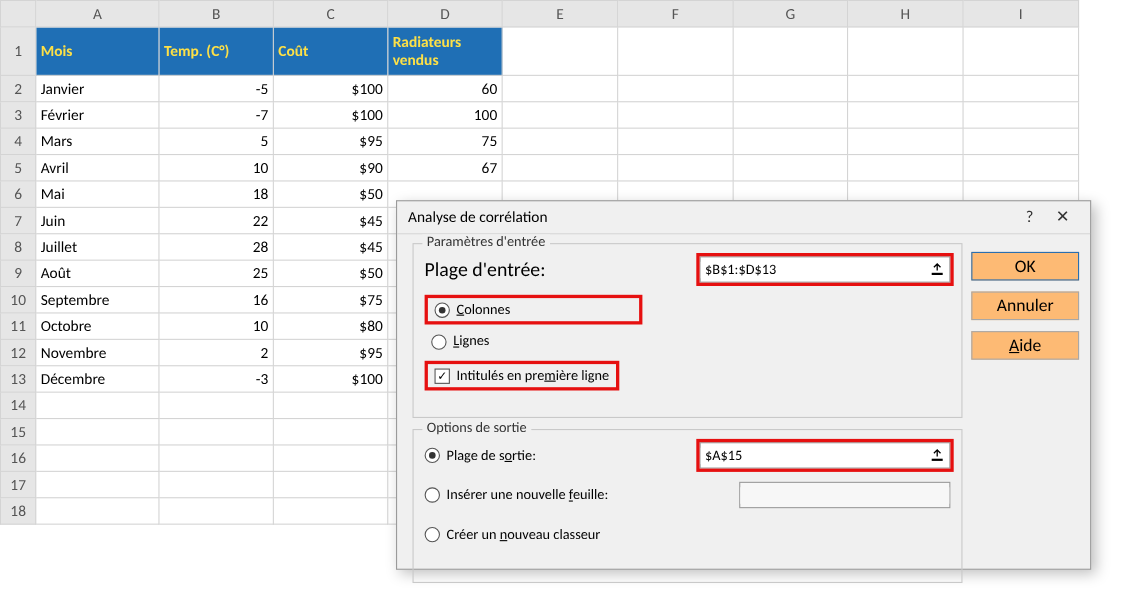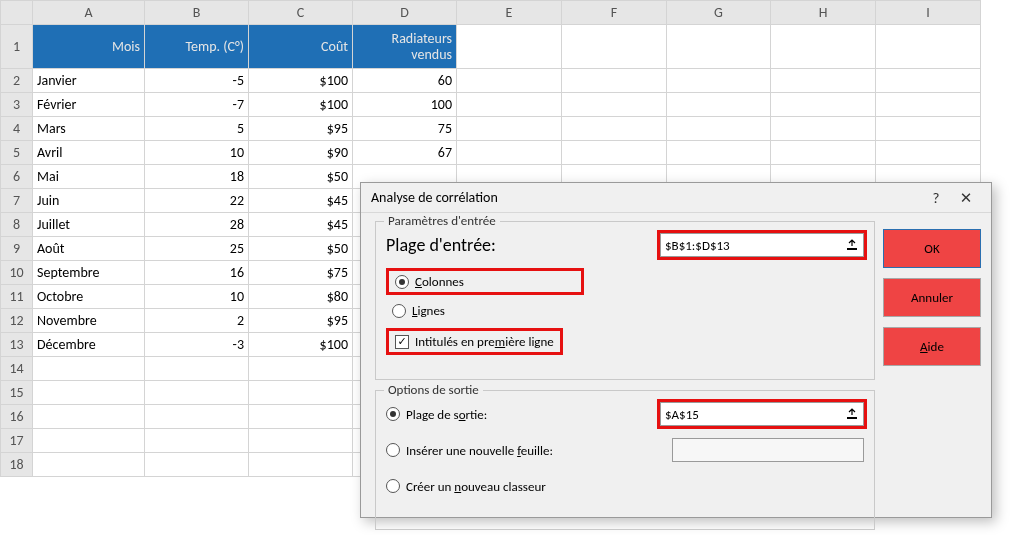--- a/index.html
+++ b/index.html
@@ -10,55 +10,55 @@
 table { border-collapse: collapse; }
 col.rownum { width: 32px; }
 col.cA { width: 112px; }
 col.cB, col.cC, col.cD, col.cG { width: 104px; }
 col.cE, col.cF, col.cH, col.cI { width: 105px; }
 
 td, th { border: 1px solid #d4d4d4; height: 24px; padding: 0 4px; font-size: 14px; background: #fff; }
 th.col-head { background: #e6e6e6; text-align: center; font-weight: normal; color: #555; }
 td.row-head { background: #e6e6e6; text-align: center; color: #555; }
 tr.header-row td.row-head, tr.header-row th.col-head { height: 44px; }
-tr.header-row td.data { background: #1f6fb5; color: #e5e5e5; font-weight: normal; text-align: right; vertical-align: middle; }
+tr.header-row td.data { background: #1f6fb5; color: #fde047; font-weight: bold; text-align: left; vertical-align: middle; }
 tr.header-row td.data.wrap { white-space: normal; line-height: 1.1; }
 td.text { text-align: left; }
 td.num { text-align: right; }
 tr.body-row td.data { height: 24px; }
 
 
 .dialog { position: absolute; left: 360px; top: 182px; width: 632px; height: 336px; background: #f0f0f0; border: 1px solid #9a9a9a; box-shadow: 4px 4px 12px rgba(0,0,0,0.25); }
 .titlebar { display: flex; align-items: center; height: 30px; padding: 0 10px; border-bottom: 1px solid #d8d8d8; }
 .titlebar .title { flex: 1; font-size: 14px; }
 .titlebar .help, .titlebar .close { width: 30px; text-align: center; font-size: 15px; color: #333; cursor: pointer; }
 .body { display: flex; padding: 8px 10px 10px 14px; gap: 8px; justify-content: center; }
 .left { flex: 1; }
 .right { width: 98px; display: flex; flex-direction: column; gap: 10px; padding-top: 8px; }
 
 .group { position: relative; border: 1px solid #c9c9c9; padding: 10px 10px 14px 10px; margin-bottom: 10px; }
 .group-title { position: absolute; top: -9px; left: 8px; background: #f0f0f0; padding: 0 4px; font-size: 13px; color: #333; }
 
 .row { display: flex; align-items: center; margin-bottom: 10px; min-height: 26px; }
 .row .lbl { flex: 1; font-size: 18px; }
 
-.inputwrap { display: flex; align-items: center; width: 204px; height: 24px; border: 1px solid #9a9a9a; background: #fff; position: relative; }
+.inputwrap { display: flex; align-items: center; width: 228px; height: 24px; border: 1px solid #9a9a9a; background: #fff; position: relative; }
 .inputwrap input { border: none; outline: none; flex: 1; padding: 0 4px; font-size: 13px; font-family: inherit; }
 .inputwrap .pick { width: 22px; height: 22px; display: flex; align-items: center; justify-content: center; font-size: 12px; cursor: pointer; }
 .inputwrap.short { width: 192px; }
 
 .hl { outline: 3px solid #e61010; outline-offset: 0; }
 .hl-box { border: 3px solid #e61010; padding: 3px 6px; display: inline-flex; align-items: center; }
 
 .radio, .checkbox { display: flex; align-items: center; gap: 6px; font-size: 13px; }
 .radio .dot { width: 14px; height: 14px; border: 1px solid #555; border-radius: 50%; display: flex; align-items: center; justify-content: center; background: #fff; }
 .radio .dot.sel::after { content: ''; width: 6px; height: 6px; background: #333; border-radius: 50%; }
 .checkbox .box { width: 14px; height: 14px; border: 1px solid #555; display: flex; align-items: center; justify-content: center; background: #fff; font-size: 11px; }
 
-.btn { width: 98px; height: 39px; background: #ef4444; border: 1px solid #a8a8a8; font-size: 13px; cursor: pointer; }
+.btn { width: 98px; height: 26px; background: #fdba74; border: 1px solid #a8a8a8; font-size: 16px; cursor: pointer; }
 .btn.primary { border: 1.5px solid #2a6fb0; }
 .u { text-decoration: underline; }
 .pick svg { width: 12px; height: 12px; }
 </style>
 </head>
 <body>
 
 <div class="sheet">
 <table>
   <colgroup>

